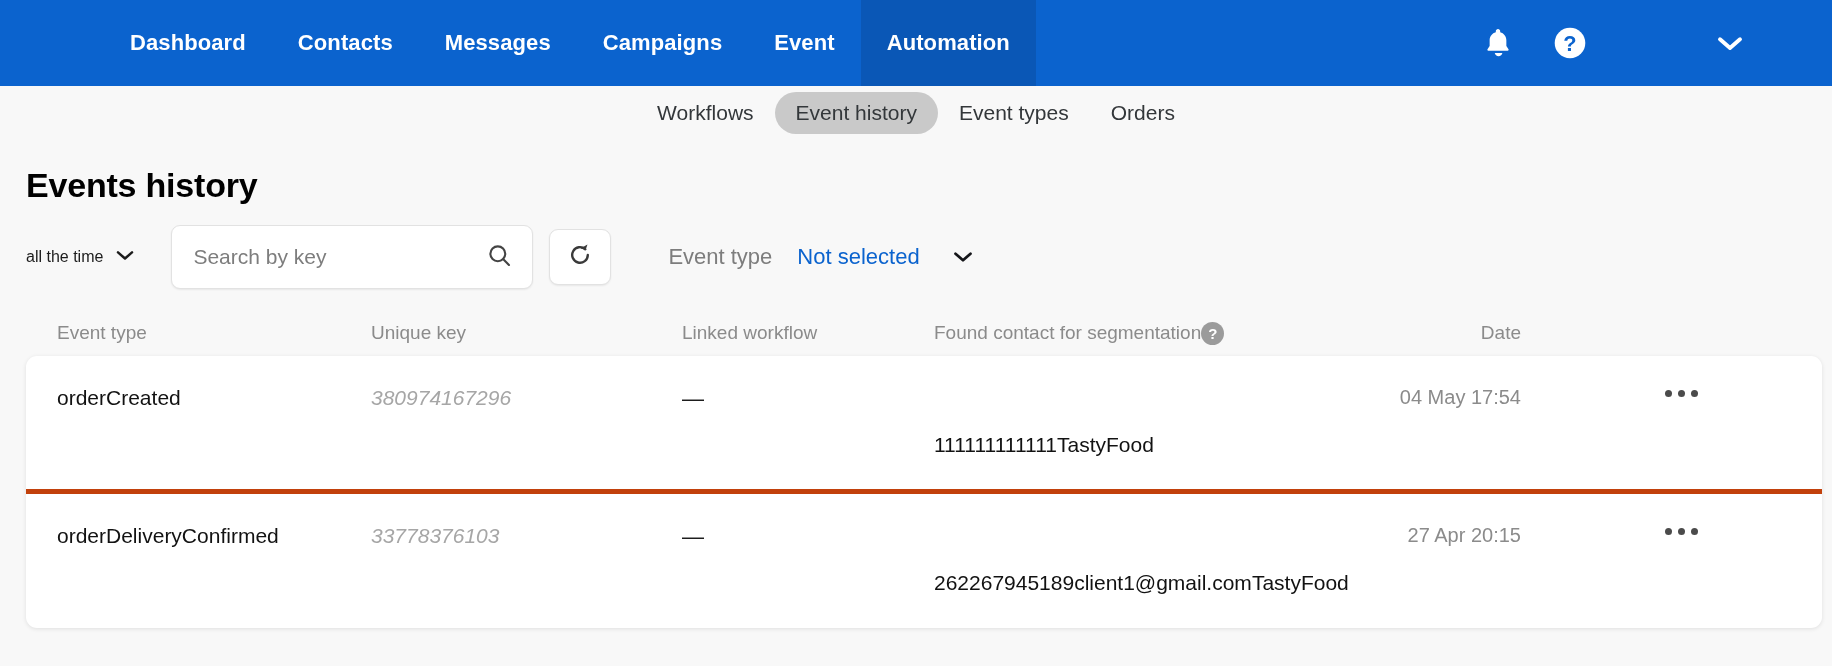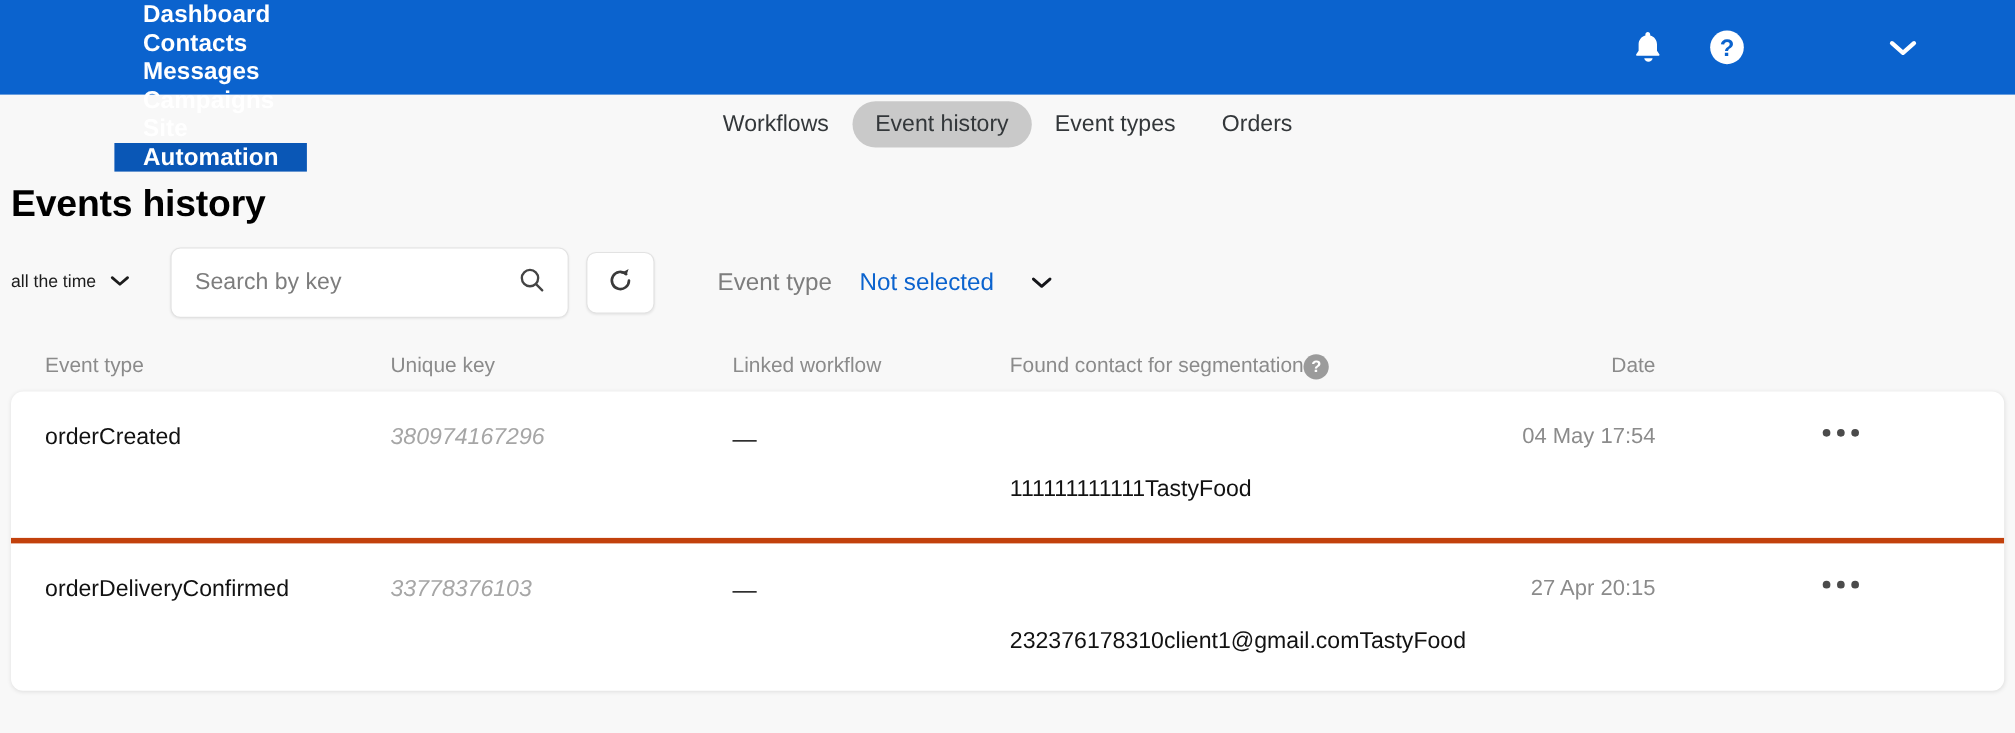--- a/index.html
+++ b/index.html
@@ -17,21 +17,20 @@
     height: 86px;
     background: #0b63ce;
     display: flex;
     align-items: stretch;
     position: relative;
   }
   .topnav-left {
     display: flex;
     align-items: stretch;
     margin-left: 104px;
-    flex-direction: column;
   }
   .nav-item {
     display: flex;
     align-items: center;
     padding: 0 26px;
     color: #ffffff;
     font-size: 22px;
     font-weight: 600;
     letter-spacing: 0.1px;
     white-space: nowrap;
@@ -70,21 +69,21 @@
     color: #33373a;
     padding: 9px 21px;
     border-radius: 22px;
     cursor: pointer;
     white-space: nowrap;
   }
   .subnav-item.active { background: #c9c9c9; }
 
   
   .page {
-    padding: 0 0 0 0;
+    padding: 0 0 0 16px;
     background: #f8f8f8;
   }
   .page-title {
     font-size: 34px;
     font-weight: bold;
     color: #000000;
     margin: 26px 0 0 10px;
     letter-spacing: -0.2px;
   }
 
@@ -237,21 +236,21 @@
 </style>
 </head>
 <body>
 
 <div class="topnav">
   <div class="topnav-left">
     <div class="nav-item">Dashboard</div>
     <div class="nav-item">Contacts</div>
     <div class="nav-item">Messages</div>
     <div class="nav-item">Campaigns</div>
-    <div class="nav-item">Site</div>
+    <div class="nav-item">Event</div>
     <div class="nav-item active">Automation</div>
   </div>
   <div class="topnav-right">
     <div class="nav-icon-btn">
       <span>
         <svg width="34" height="36" viewBox="0 0 24 24" fill="#ffffff">
           <path d="M12 2.2c-.85 0-1.55.7-1.55 1.55v.62C7.9 5.02 6.1 7.3 6.1 10v4.2l-1.5 2.2c-.3.45.02 1.05.56 1.05h13.68c.54 0 .86-.6.56-1.05l-1.5-2.2V10c0-2.7-1.8-4.98-4.35-5.63v-.62c0-.85-.7-1.55-1.55-1.55z"></path>
           <path d="M9.7 19.1c.25 1.3 1.35 2.25 2.7 2.25s2.45-.95 2.7-2.25H9.7z"></path>
         </svg>
       </span>
@@ -356,21 +355,21 @@
             <i></i>
           </span>
       </div>
     </div>
 
     <div class="row">
       <div class="cell col-type">orderDeliveryConfirmed</div>
       <div class="cell key col-key">33778376103</div>
       <div class="cell wf col-wf">—</div>
       <div class="cell found col-found">
-        <div>232376178310</div>
+        <div>262267945189</div>
         <div>client1@gmail.com</div>
         <div>TastyFood</div>
       </div>
       <div class="cell date col-date">27 Apr 20:15</div>
       <div class="cell menu">
         <span class="dots">
             <i></i>
             <i></i>
             <i></i>
           </span>

